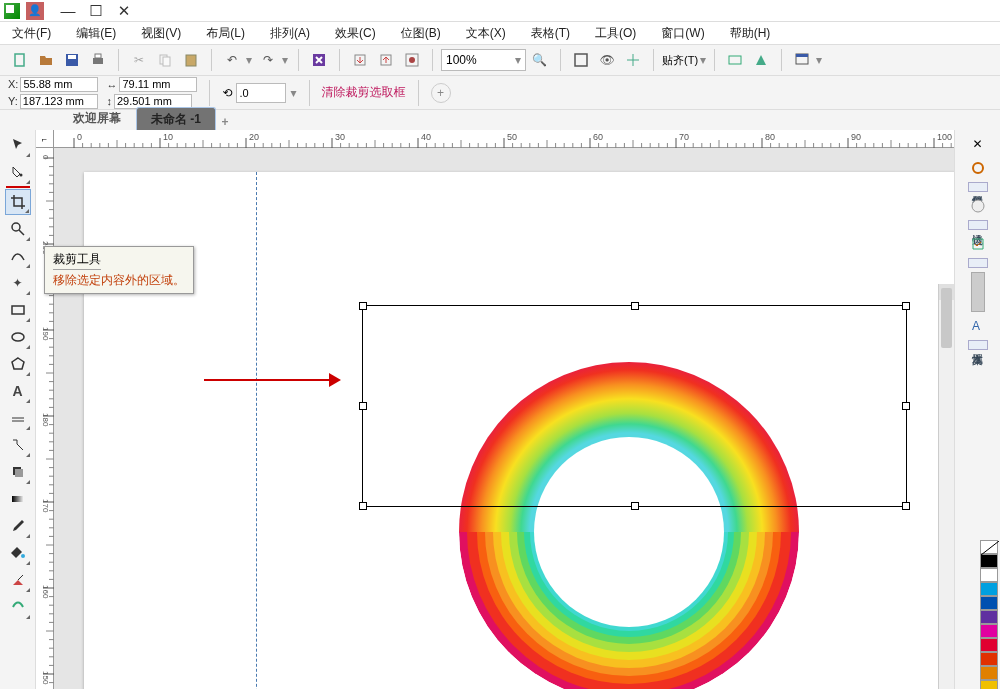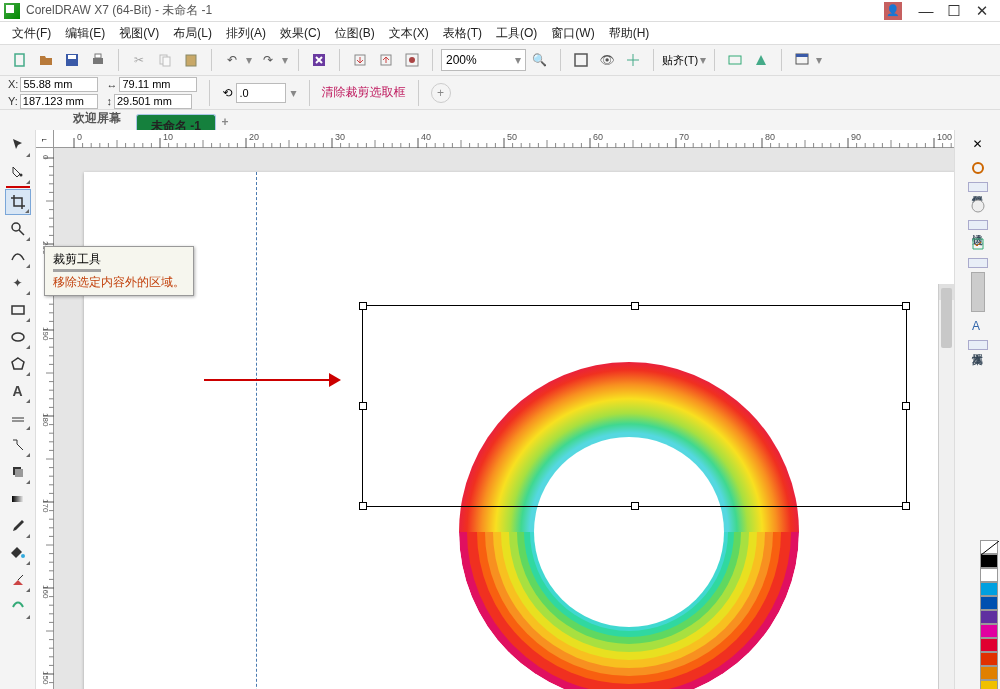--- a/index.html
+++ b/index.html
@@ -5,39 +5,39 @@
 * { margin: 0; padding: 0; box-sizing: border-box; font-family: "Microsoft YaHei", sans-serif; }
 body { width: 1000px; height: 689px; background: #fff; overflow: hidden; position: relative; font-size: 12px; }
 
 .titlebar { height: 22px; display: flex; align-items: center; padding: 0 4px; border-bottom: 1px solid #ddd; }
 .titlebar .logo { width: 16px; height: 16px; background: linear-gradient(135deg,#4a4,#080); margin-right: 6px; position:relative; }
 .titlebar .logo::after{content:"";position:absolute;left:2px;top:2px;right:6px;bottom:6px;background:#fff;}
 .titlebar .title { flex: 1; color: #555; }
 .titlebar .winbtn { width: 28px; height: 22px; display: flex; align-items: center; justify-content: center; color:#333; font-size:15px; }
 .titlebar .avatar { width: 18px; height: 18px; background: #c66060; margin-right: 10px; display:flex;align-items:center;justify-content:center;color:#fff;font-size:11px; }
 
-.menubar { height: 22px; display: flex; align-items: center; padding: 0 8px; gap: 6px; color:#222; font-size:12px; }
+.menubar { height: 22px; display: flex; align-items: center; padding: 0 8px; gap: 17px; color:#222; font-size:12px; }
 .menubar span { padding: 2px 4px; }
 
 .toolbar { height: 32px; background: #f4f4f4; border-top:1px solid #ddd; border-bottom:1px solid #ddd; display:flex; align-items:center; padding:0 8px; gap:2px; }
 .toolbar .sep { width:1px; height:22px; background:#ccc; margin:0 6px; }
 .tbtn { width:24px; height:24px; display:flex; align-items:center; justify-content:center; color:#555; border-radius:2px; }
 .zoom-select { width:85px; height:22px; border:1px solid #bbb; background:#fff; padding:0 4px; display:flex; align-items:center; justify-content:space-between; }
 
 .propbar { height: 34px; background:#f4f4f4; border-bottom:1px solid #ddd; display:flex; align-items:center; padding:0 8px; gap:4px; }
 .coord-group { display:flex; flex-direction:column; gap:2px; font-size:11px; color:#333; }
 .coord-row { display:flex; align-items:center; gap:2px; }
 .coord-input { width:78px; height:15px; border:1px solid #bbb; background:#fff; padding:0 2px; font-size:11px; }
 .propbar .sep { width:1px; height:26px; background:#ccc; margin:0 8px; }
 .prop-label { color:#be185d; }
 .addbtn { width:20px; height:20px; border:1px solid #ccc; border-radius:10px; display:flex; align-items:center; justify-content:center; color:#888; }
 
 .tabbar { height: 22px; background:#f4f4f4; display:flex; align-items:flex-end; padding-left:58px; border-bottom:1px solid #aac6e8;font-weight:bold; }
 .tab { padding: 3px 14px; color:#555; border:1px solid transparent; font-size:12px; }
-.tab.active { background:#15803d; border:1px solid #aac6e8; border-bottom:1px solid #fff; color:#222; border-radius:3px 3px 0 0; position:relative; top:8px; }
+.tab.active { background:#737373; border:1px solid #aac6e8; border-bottom:1px solid #fff; color:#222; border-radius:3px 3px 0 0; position:relative; top:1px; }
 .tab-add { width:18px; height:18px; display:flex; align-items:center; justify-content:center; color:#888; }
 
 .workspace { position:absolute; left:0; top:130px; right:0; bottom:0; display:flex; }
 .toolbox { width:36px; background:#f4f4f4; border-right:1px solid #ddd; display:flex; flex-direction:column; align-items:center; padding-top:2px; gap:1px; }
 .toolbox .tool { width:26px; height:26px; display:flex; align-items:center; justify-content:center; color:#444; position:relative; }
 .toolbox .tool.active { background:#d8e6f5; border:1px solid #7aa6d8; }
 .toolbox .tool .corner { position:absolute; right:1px; bottom:1px; width:0; height:0; border-left:4px solid transparent; border-bottom:4px solid #666; }
 .toolbox .underline { width:24px; height:2px; background:#c00; }
 
 .canvas-area { flex:1; background:#e5e5e5; position:relative; overflow:hidden; }
@@ -52,21 +52,21 @@
 .ring-container { position:absolute; }
 .ring-container svg { display:block; }
 
 .selection { position:absolute; border:1px solid #000; }
 .handle { position:absolute; width:8px; height:8px; background:#fff; border:1px solid #000; }
 .handle.nw{left:-4px;top:-4px}.handle.n{left:50%;top:-4px;margin-left:-4px}.handle.ne{right:-4px;top:-4px}
 .handle.w{left:-4px;top:50%;margin-top:-4px}.handle.e{right:-4px;top:50%;margin-top:-4px}
 .handle.sw{left:-4px;bottom:-4px}.handle.s{left:50%;bottom:-4px;margin-left:-4px}.handle.se{right:-4px;bottom:-4px}
 
 .tooltip { position:absolute; background:#f6f6ee; border:1px solid #999; box-shadow:1px 1px 3px rgba(0,0,0,0.3); padding:4px 8px; font-size:12px; z-index:20; }
-.tooltip .tt-title { color:#000; border-bottom:3px solid #a3a3a3; padding-bottom:1px; margin-bottom:2px; display:inline-block; }
+.tooltip .tt-title { color:#000; border-bottom:1px solid #a3a3a3; padding-bottom:1px; margin-bottom:2px; display:inline-block; }
 .tooltip .tt-desc { color:#c2410c; }
 
 .arrow { position:absolute; z-index:15; color:#c00; }
 .arrow svg { display:block; }
 
 .rightbar { position:absolute; right:0; top:130px; bottom:0; width:46px; background:#f4f4f4; border-left:1px solid #ddd; display:flex; flex-direction:column; align-items:center; padding-top:4px; gap:4px; }
 .rightbar .panel-tab { width:20px; padding:4px 2px; background:#e8eef7; border:1px solid #aac; writing-mode:vertical-rl; font-size:11px; color:#345; text-align:center; }
 .rightbar .panel-ico { width:20px; height:20px; display:flex; align-items:center; justify-content:center; }
 
 .palette { position:absolute; right:0; top:410px; width:20px; display:flex; flex-direction:column; }
@@ -77,21 +77,20 @@
 .vscroll .arr { position:absolute; left:0; right:0; height:16px; background:#e0e0e0; display:flex; align-items:center; justify-content:center; font-size:9px; }
 
 svg.ico { width:16px; height:16px; }
 .small-text{font-size:11px;}
 </style>
 </head>
 <body>
 
 <div class="titlebar">
   <div class="logo"></div>
-  <div class="title">CorelDRAW X7 (64-Bit) - 未命名 -1</div>
   <div class="avatar">👤</div>
   <div class="winbtn">—</div>
   <div class="winbtn">☐</div>
   <div class="winbtn">✕</div>
 </div>
 
 <div class="menubar">
   <span>文件(F)</span>
   <span>编辑(E)</span>
   <span>视图(V)</span>
@@ -168,21 +167,21 @@
       </svg>
     </div>
   <div class="tbtn">
       <svg class="ico" viewBox="0 0 16 16">
         <rect x="2" y="2" width="12" height="12" fill="none" stroke="#888"></rect>
         <circle cx="8" cy="8" r="3" fill="#a44"></circle>
       </svg>
     </div>
   <div class="sep"></div>
   <div class="zoom-select">
-      <span>200%</span>
+      <span>100%</span>
       <span style="color:#888">▾</span>
     </div>
   <div class="tbtn">🔍</div>
   <div class="sep"></div>
   <div class="tbtn">
       <svg class="ico" viewBox="0 0 16 16">
         <rect x="2" y="2" width="12" height="12" fill="none" stroke="#555" stroke-width="1.5"></rect>
       </svg>
     </div>
   <div class="tbtn">👁</div>

